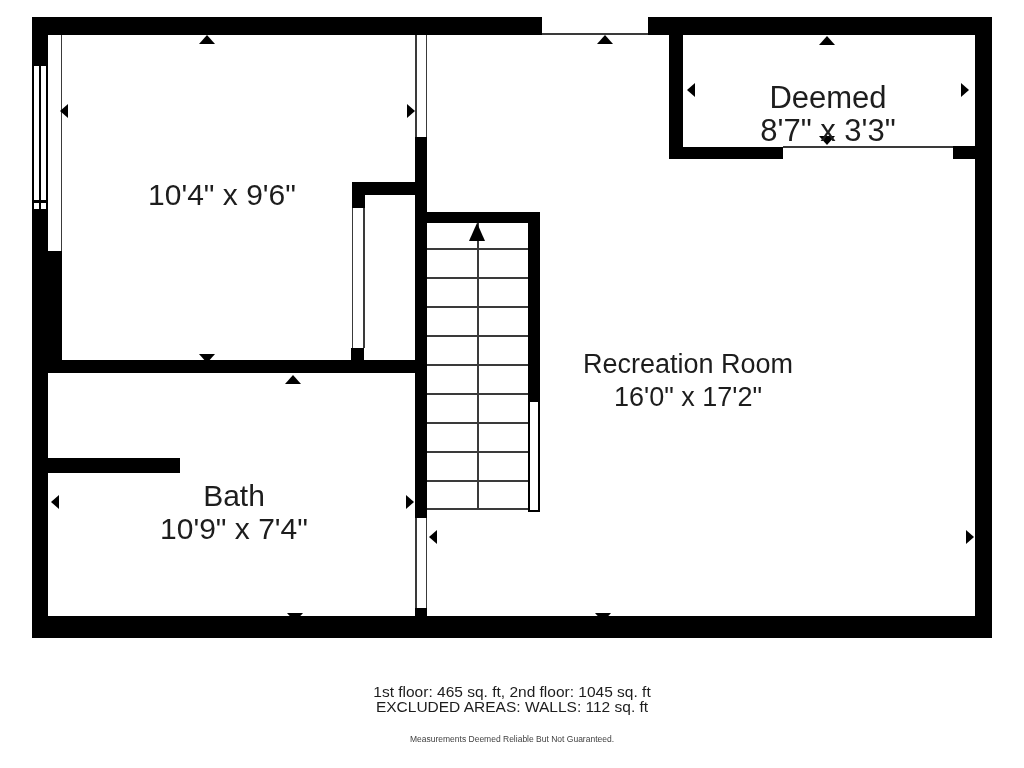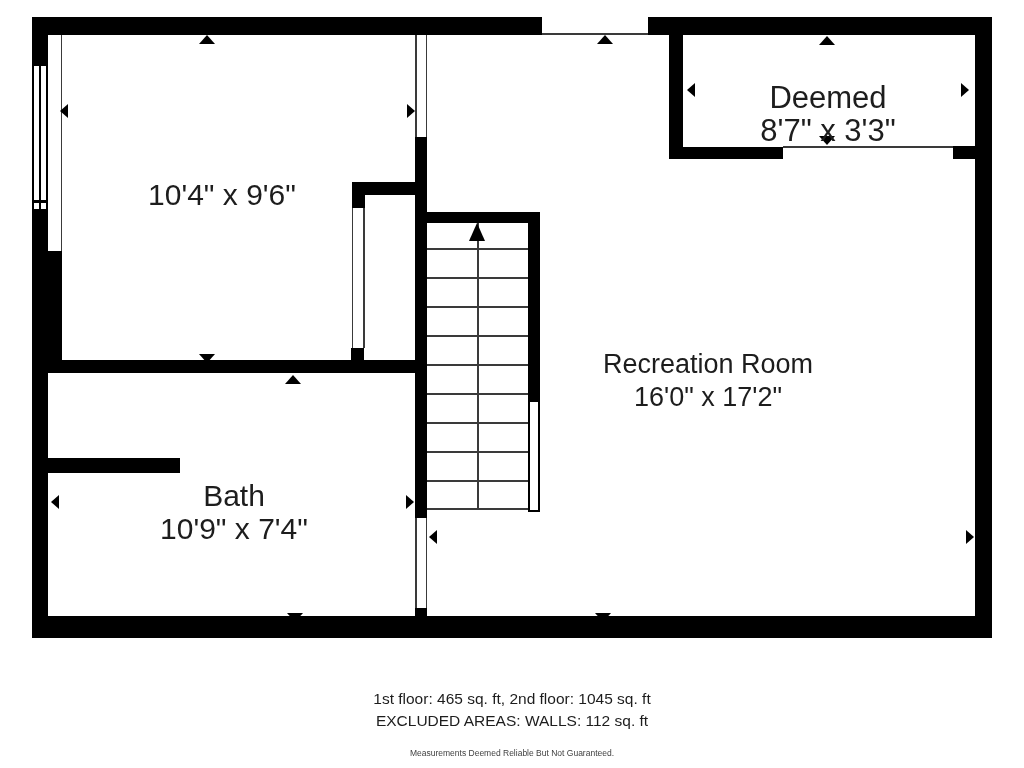--- a/index.html
+++ b/index.html
@@ -13,21 +13,21 @@
   .arr-up{border-left:8px solid transparent;border-right:8px solid transparent;border-bottom:9px solid #000;}
   .arr-down{border-left:8px solid transparent;border-right:8px solid transparent;border-top:9px solid #000;}
   .arr-left{border-top:7px solid transparent;border-bottom:7px solid transparent;border-right:8px solid #000;}
   .arr-right{border-top:7px solid transparent;border-bottom:7px solid transparent;border-left:8px solid #000;}
   .stair-arrow{border-left:8px solid transparent;border-right:8px solid transparent;border-bottom:18px solid #000;}
   .room-label{position:absolute;text-align:center;transform:translateX(-50%);white-space:nowrap;line-height:33px;}
   .window{position:absolute;background:#ffffff;}
   .railing{position:absolute;background:#ffffff;border:2px solid #000;box-sizing:border-box;}
   .summary{position:absolute;left:0;top:684px;width:1024px;text-align:center;line-height:15px;}
   .summary .t1{font-weight:bold;font-size:15.5px;margin:0;}
-  .summary .t2{font-size:15.5px;margin:7px;}
+  .summary .t2{font-size:15.5px;margin:0;}
   .summary .fine{font-size:8.5px;color:#3f3f3f;margin-top:18px;}
 </style>
 </head>
 <body>
 
 <div class="plan">
 
   <div class="w" style="left:32px;top:17px;width:510px;height:18px;"></div>
   <div class="ln" style="left:542px;top:33px;width:106px;height:2px;"></div>
   <div class="w" style="left:648px;top:17px;width:344px;height:18px;"></div>
@@ -110,21 +110,21 @@
     <div>10'4" x 9'6"</div>
   </div>
   <div class="room-label" style="left:828px;top:81px;font-size:31px;">
     <div>Deemed</div>
     <div>8'7" x 3'3"</div>
   </div>
   <div class="room-label" style="left:234px;top:479px;font-size:30px;">
     <div>Bath</div>
     <div>10'9" x 7'4"</div>
   </div>
-  <div class="room-label" style="left:708px;top:348px;font-size:27px;">
+  <div class="room-label" style="left:688px;top:348px;font-size:27px;">
     <div>Recreation Room</div>
     <div>16'0" x 17'2"</div>
   </div>
 
   <div class="summary">
     <div class="t2">1st floor: 465 sq. ft, 2nd floor: 1045 sq. ft</div>
     <div class="t2">EXCLUDED AREAS: WALLS: 112 sq. ft</div>
     <div class="fine">Measurements Deemed Reliable But Not Guaranteed.</div>
   </div>
 

